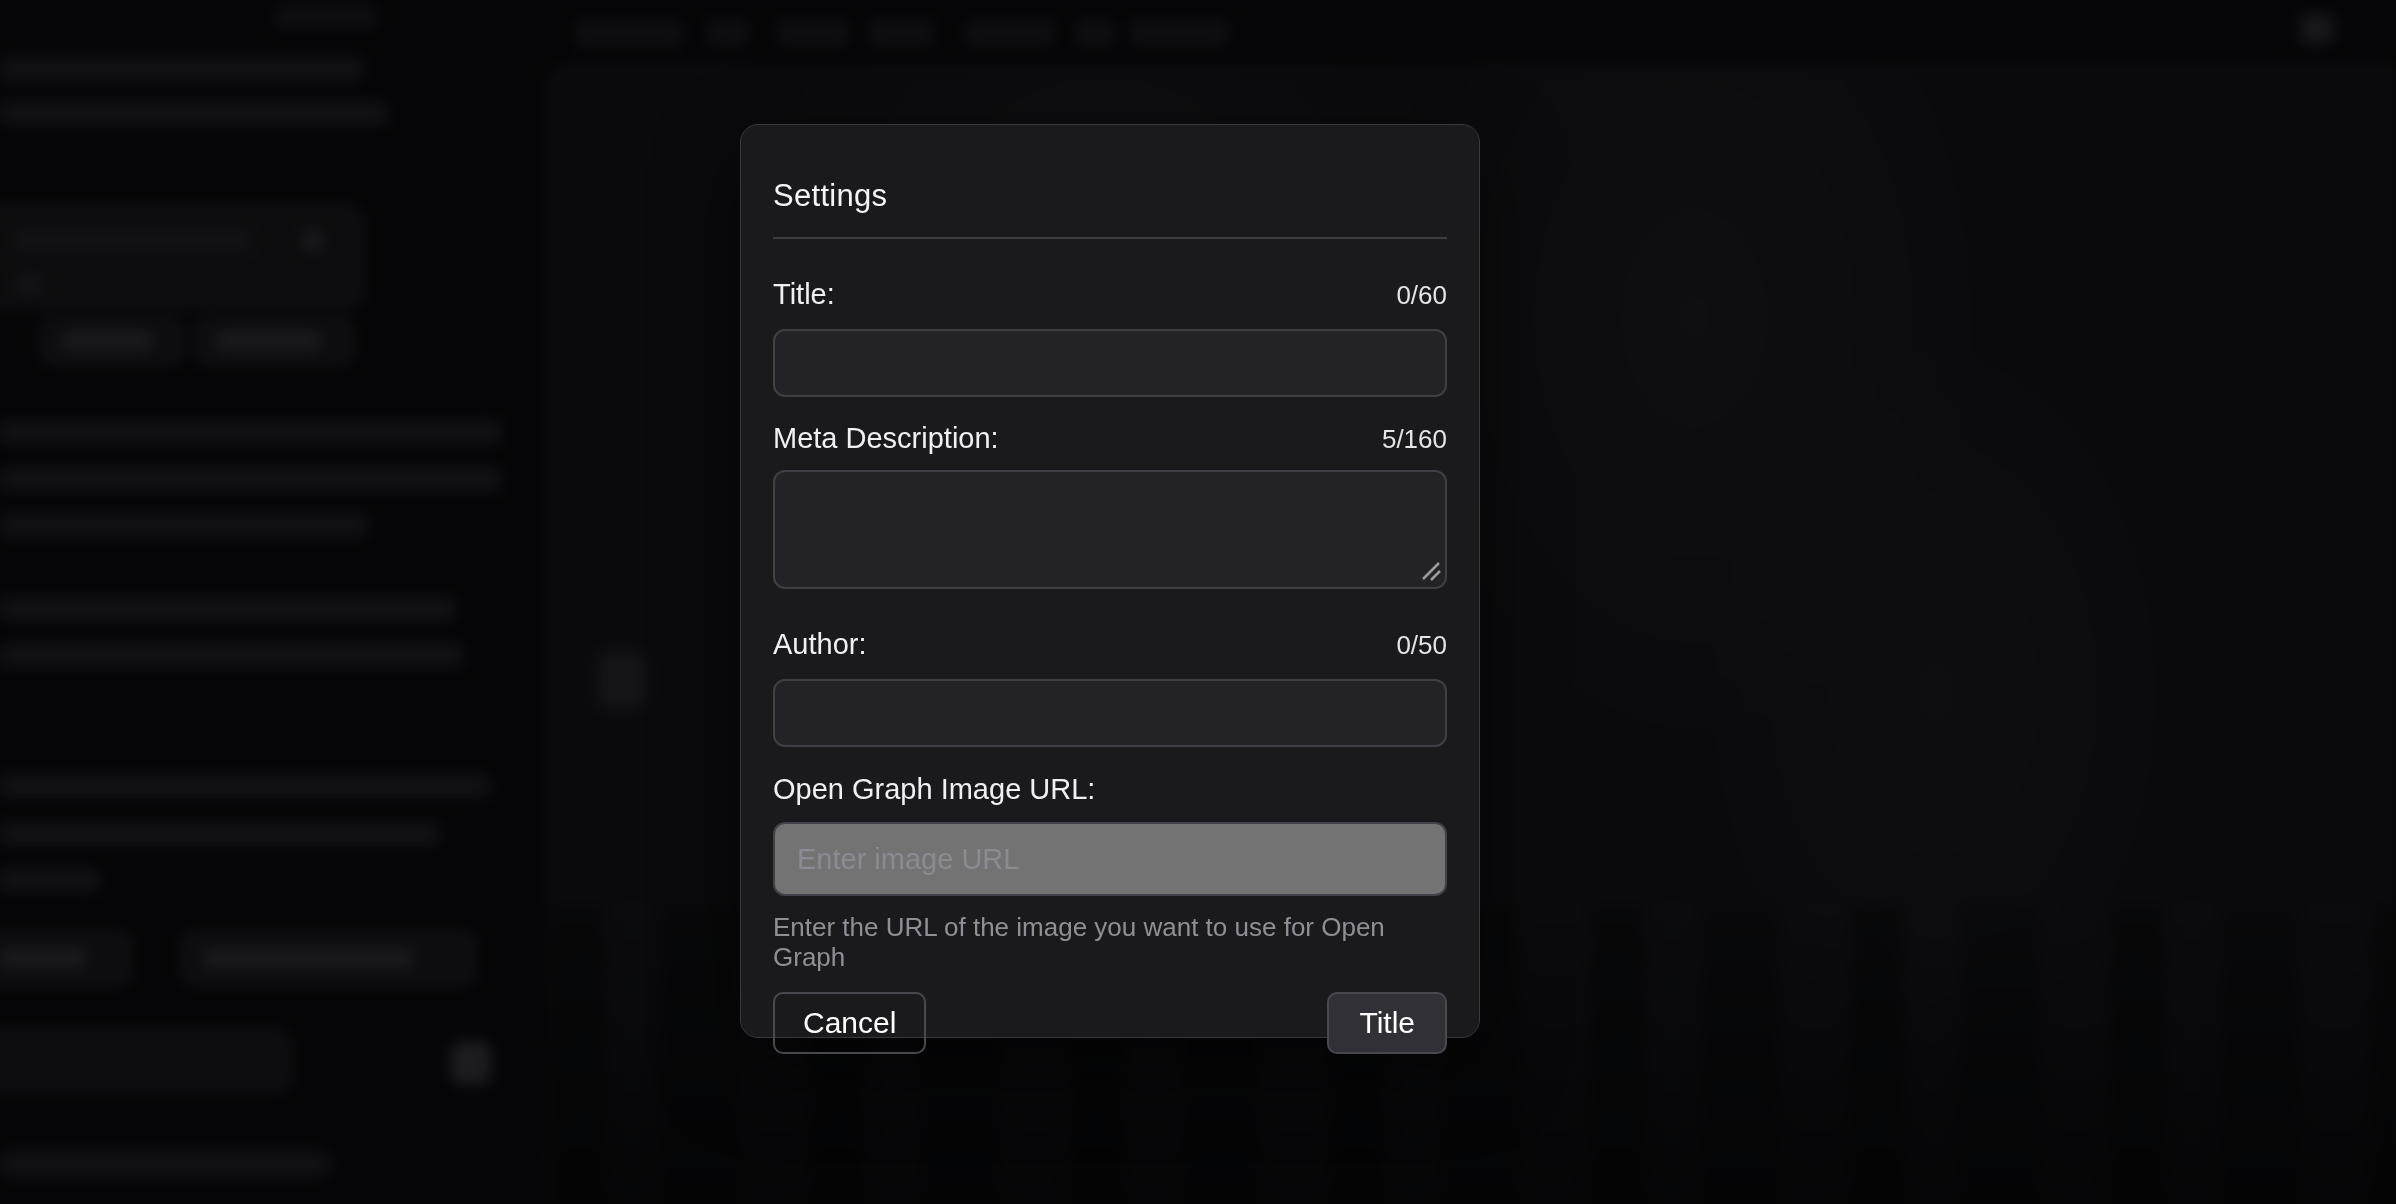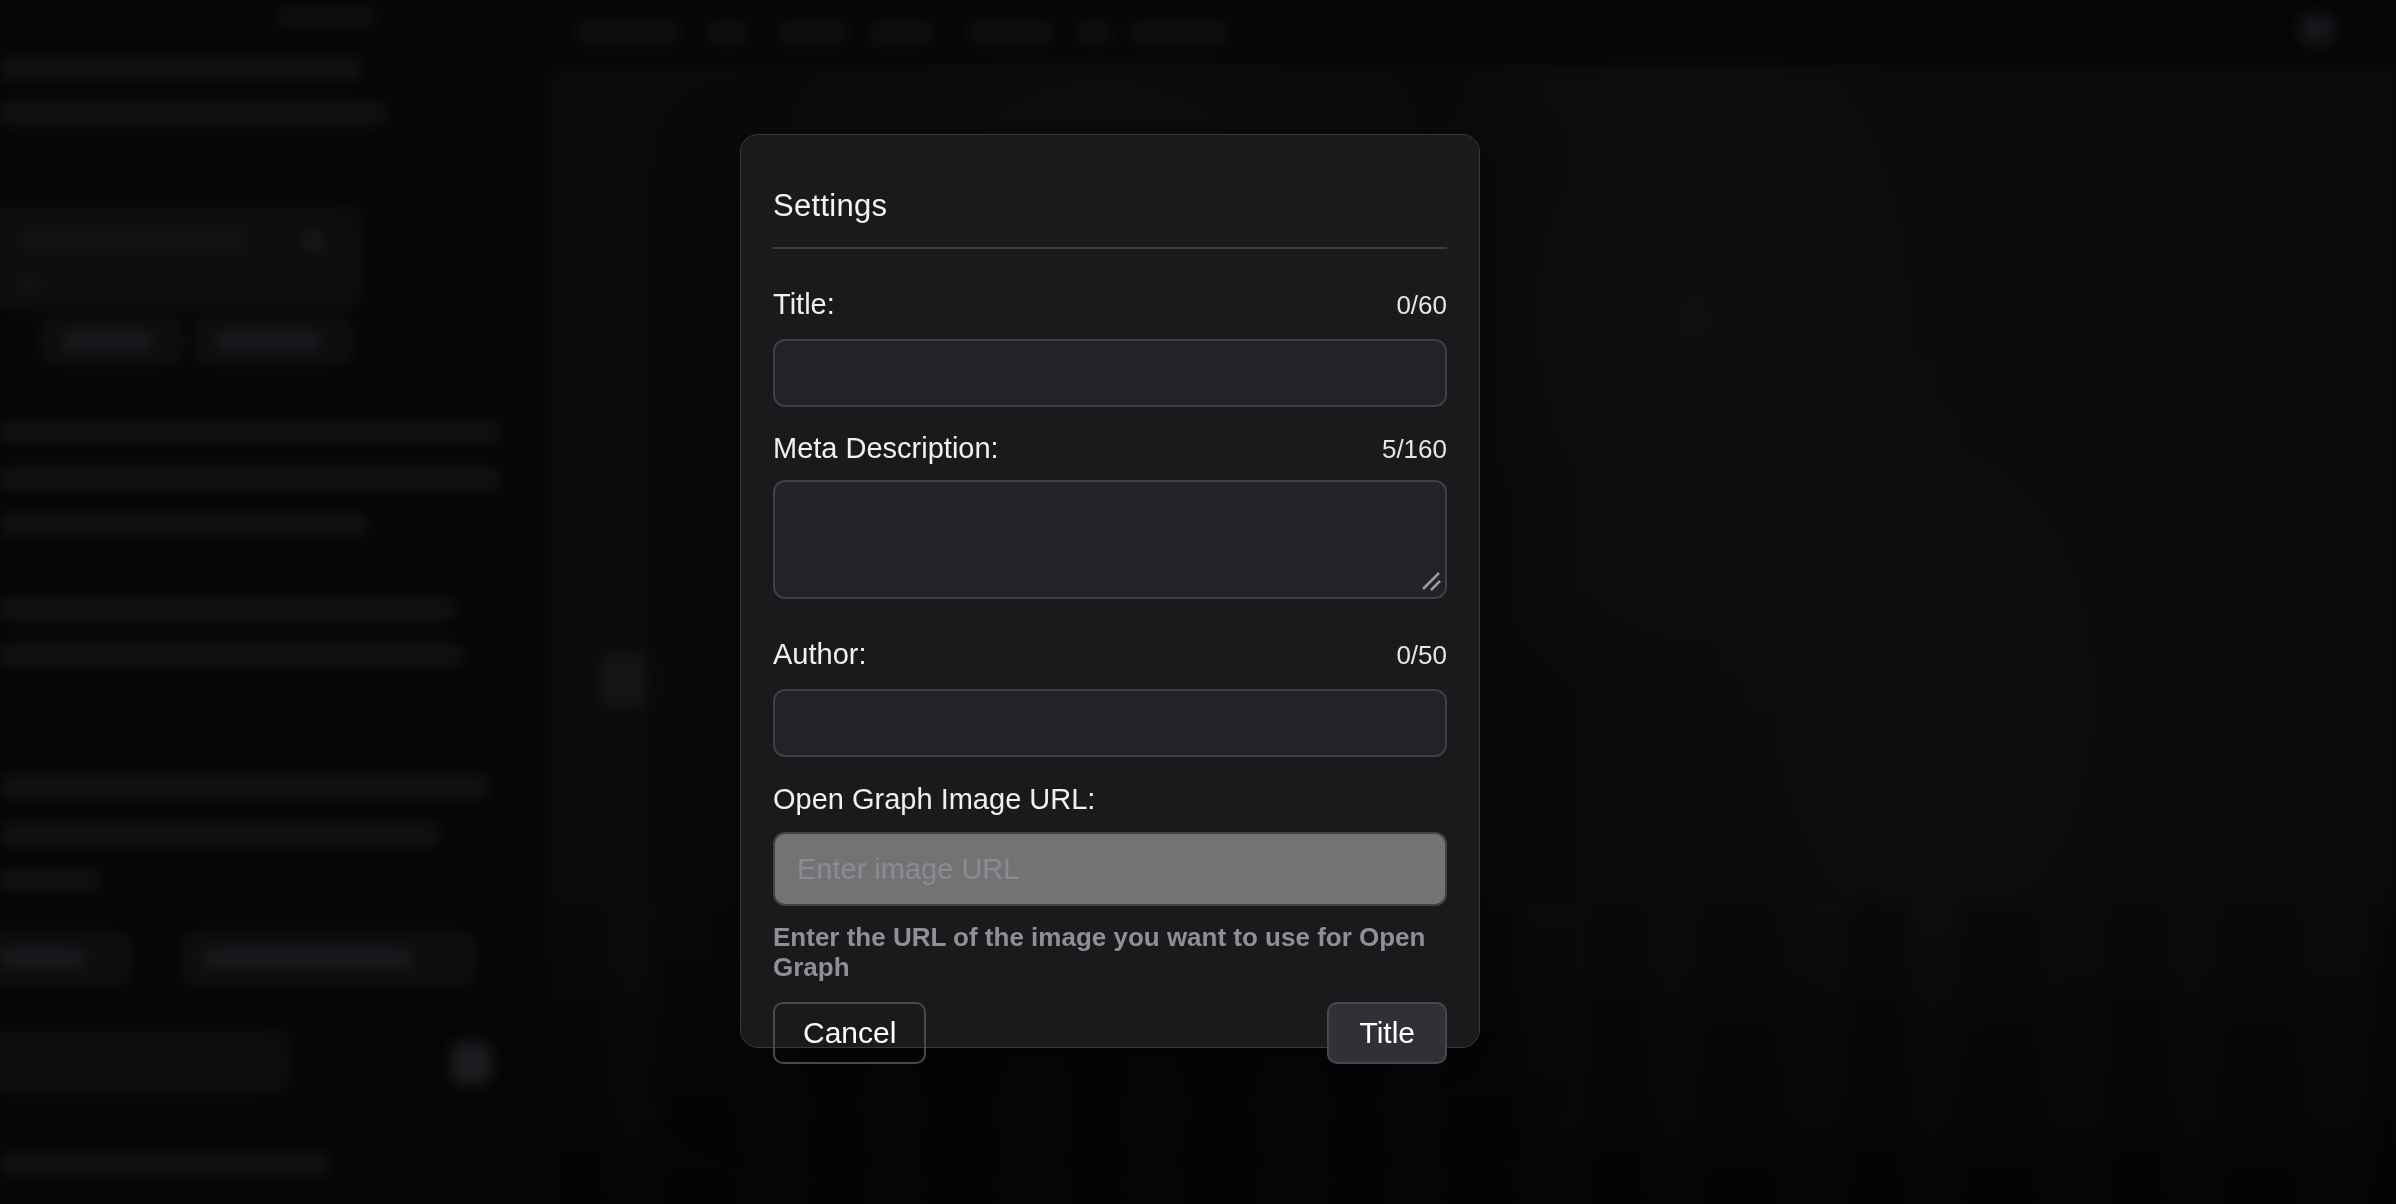--- a/index.html
+++ b/index.html
@@ -31,21 +31,21 @@
       background:#2b2b30;border-radius:10px;opacity:.9;}
   .trees{position:absolute;left:0;right:0;bottom:0;height:300px;
       background:
         linear-gradient(to top, rgba(0,0,0,.55), rgba(0,0,0,0)),
         repeating-linear-gradient(90deg,
           rgba(8,10,8,.55) 0 55px, rgba(30,32,30,.12) 55px 110px,
           rgba(8,10,8,.4) 110px 190px, rgba(30,32,30,.1) 190px 260px);}
 
   
   .overlay{position:absolute;inset:0;background:rgba(2,2,3,0.52);}
-  .modal{position:absolute;left:740px;top:134px;width:740px;height:914px;
+  .modal{position:absolute;left:740px;top:124px;width:740px;height:914px;
       background:#1a1a1d;border:1.5px solid #38383d;border-radius:18px;
       padding:0 32px;color:#ededef;box-shadow:0 30px 80px rgba(0,0,0,.55);}
   .modal-title{margin:0;padding-top:52px;font-size:31px;font-weight:500;
       letter-spacing:.3px;line-height:38px;color:#f4f4f5;}
   .divider{margin-top:22px;border:0;border-top:2px solid #3d3d42;height:0;}
   .label-row{display:flex;justify-content:space-between;align-items:baseline;
       line-height:34px;}
   .label-row.r1{margin-top:38px;} .label-row.r2{margin-top:24px;}
   .label-row.r3{margin-top:38px;} .label-row.r4{margin-top:25px;}
   .field-label{font-size:29px;color:#f0f0f2;}
@@ -58,21 +58,21 @@
   .meta-textarea{display:block;width:100%;height:119px;resize:none;
       background:#232327;border:2px solid #3f3f46;border-radius:12px;
       padding:14px 22px;font-size:29px;color:#ffffff;outline:none;
       font-family:"Liberation Sans","DejaVu Sans",sans-serif;}
   .resize-handle{position:absolute;right:6px;bottom:8px;width:26px;height:26px;cursor:nwse-resize;}
   .url-input{display:block;width:100%;height:74px;margin-top:16px;
       background:#737373;border:2px solid #42424a;border-radius:12px;
       padding:0 22px;font-size:29px;color:#ffffff;outline:none;
       font-family:"Liberation Sans","DejaVu Sans",sans-serif;}
   .url-input::placeholder{color:#8b8b93;opacity:1;}
-  .helper{margin-top:16px;font-size:26px;line-height:30px;color:#8f8f96;font-weight:bold;}
+  .helper{margin-top:16px;font-size:26px;line-height:30px;color:#8f8f96;}
   .footer{margin-top:20px;display:flex;justify-content:space-between;gap:20px;}
   .btn{height:62px;border-radius:10px;font-size:30px;color:#ffffff;
       font-family:"Liberation Sans","DejaVu Sans",sans-serif;cursor:pointer;
       display:flex;align-items:center;justify-content:center;}
   .btn-cancel{background:transparent;border:2px solid #48484f;padding:0 28px;}
   .btn-apply{background:#303036;border:2px solid #48484f;padding:0 30px;}
 </style>
 </head>
 <body>
 

